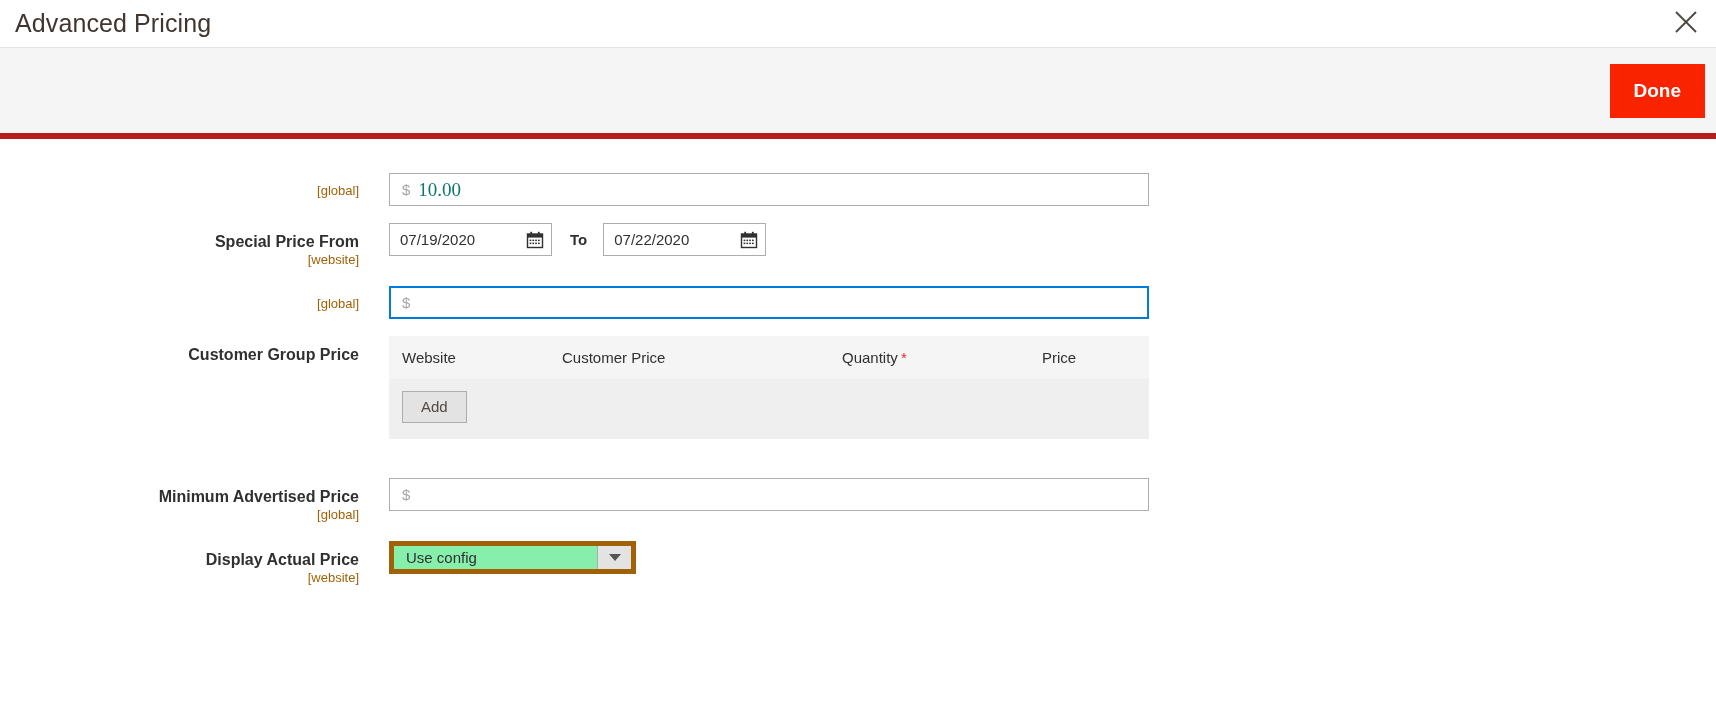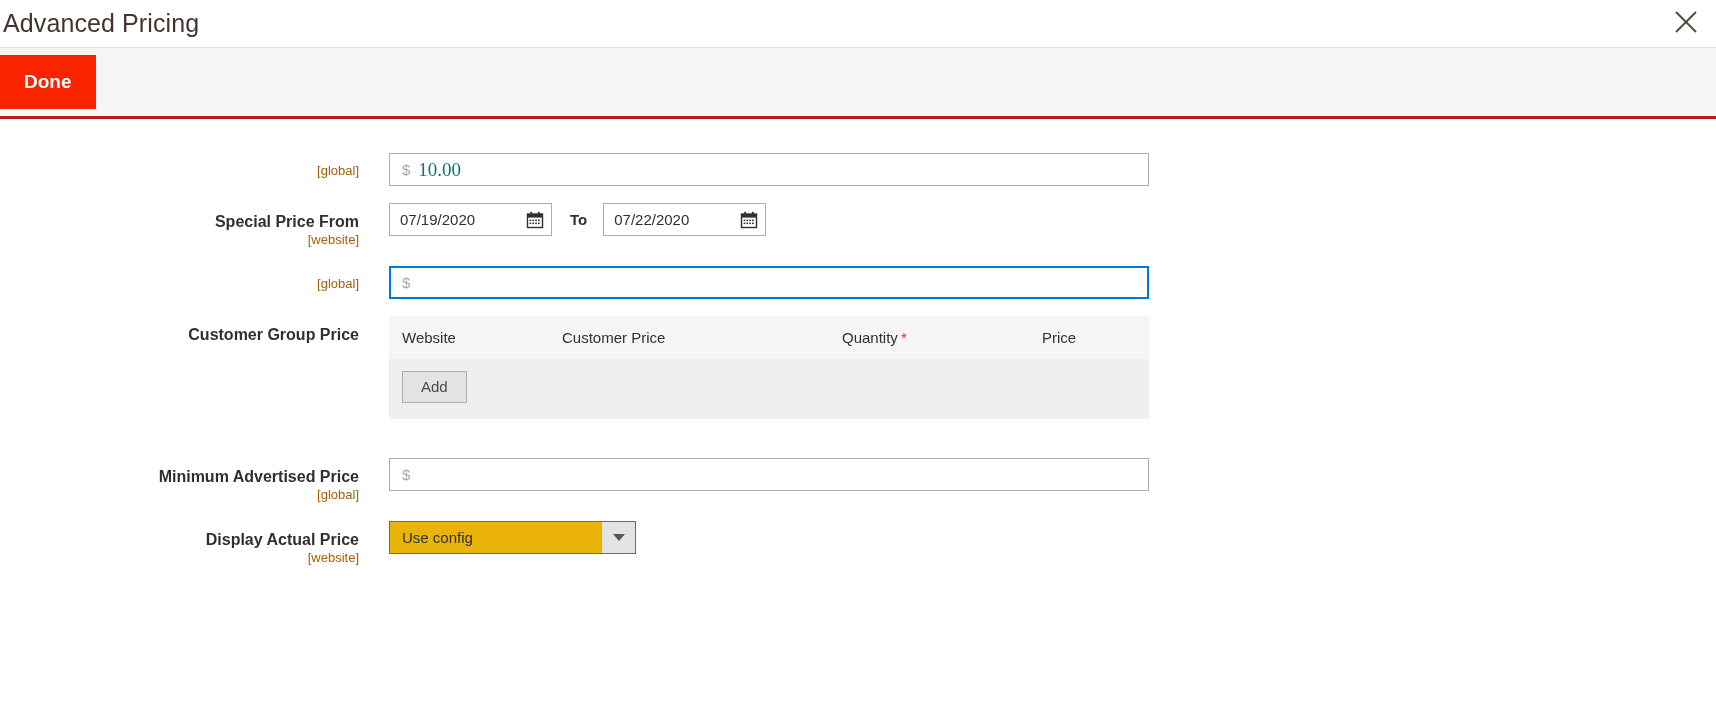--- a/index.html
+++ b/index.html
@@ -18,43 +18,43 @@
     height: 47px;
     background: #ffffff;
     display: flex;
     align-items: center;
   }
   .modal-title {
     font-size: 25px;
     font-weight: 400;
     color: #41362f;
     line-height: 1;
-    padding-left: 3px;
+    padding-left: 15px;
     letter-spacing: .1px;
   }
   .close-btn {
     position: absolute;
     right: 10px;
     top: 2px;
     width: 40px; height: 40px;
     display: flex; align-items: center; justify-content: center;
     cursor: pointer;
     background: none; border: none; padding: 0;
   }
   .close-btn svg { display: block; }
 
   
   .action-bar {
-    height: 72px;
+    height: 92px;
     background: #f5f5f5;
     border-top: 1px solid #e3e3e3;
-    border-bottom: 3px solid #b91c1c;
-    display: flex;
-    align-items: center;
-    justify-content: flex-start;
+    border-bottom: 6px solid #b91c1c;
+    display: flex;
+    align-items: center;
+    justify-content: flex-end;
     padding-right: 11px;
   }
   .btn-primary {
     background: #f92300;
     color: #ffffff;
     border: 1px solid #f92300;
     font-family: "Liberation Sans", sans-serif;
     font-size: 19px;
     font-weight: 600;
     line-height: 1;
@@ -198,22 +198,22 @@
     padding: 7px 18px 8px;
     cursor: pointer;
     line-height: 1;
   }
 
   
   .select-wrap {
     display: flex;
     width: 247px;
     height: 33px;
-    border: 1px solid #a16207;
-    background: #eab308;
+    border: 5px solid #a16207;
+    background: #86efac;
   }
   .select-value {
     flex: 1 1 auto;
     display: flex;
     align-items: center;
     padding-left: 12px;
     font-size: 15px;
     color: #303030;
   }
   .select-arrow {

